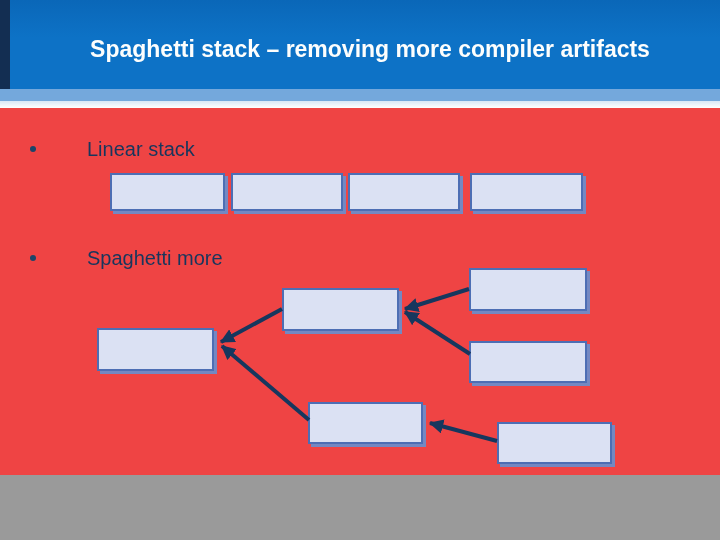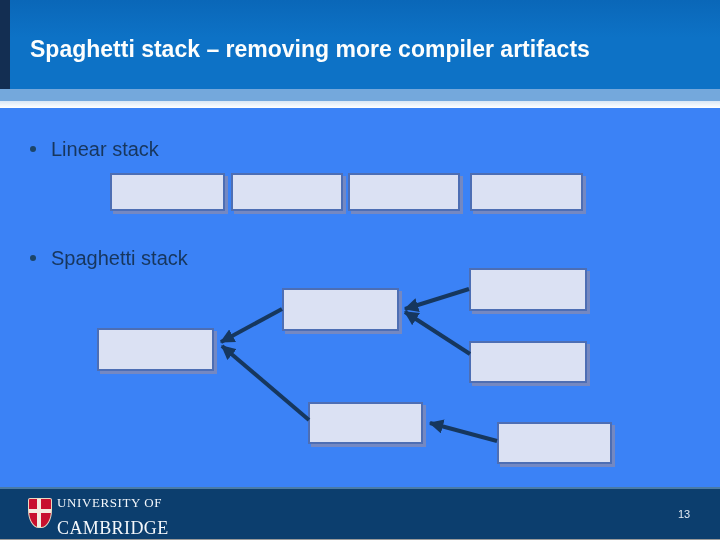--- a/index.html
+++ b/index.html
@@ -1,34 +1,34 @@
 <!DOCTYPE html>
 <html><head>
 <meta charset="utf-8">
 <style>
   html,body{margin:0;padding:0;background:#9a9a9a;}
   #slide{
-    position:relative;width:720px;height:539px;background:#3b82f6;
-    overflow:hidden;font-family:"Liberation Sans",sans-serif;
+    position:relative;width:720px;height:475px;background:#ef4444;
+    overflow:hidden;font-family:"Liberation Sans",sans-serif;text-align:center;
     --header-blue:#0d72c6;--stripe-navy:#132e52;--light-strip:#74a8dc;
     --fade-strip:#d9e7f6;--footer-navy:#0c3e6e;--footer-line:#4a7ba6;
     --gold:#c5a35b;--box-fill:#dbe1f3;--box-border:#4d6eb4;--box-shadow:#7488c2;
     --arrow:#16375e;--text-navy:#17365d;--shield-red:#c8102e;
   }
   
   #header-band{position:absolute;left:0;top:0;width:720px;height:89px;
     background:linear-gradient(180deg,#0a67b8 0%,var(--header-blue) 42%,var(--header-blue) 100%);}
   #header-stripe{position:absolute;left:0;top:0;width:10px;height:89px;background:var(--stripe-navy);}
   #slide-title{position:absolute;left:30px;top:36px;width:680px;
     color:#fdfefd;font-size:23px;font-weight:bold;letter-spacing:0px;white-space:nowrap;}
   #light-strip{position:absolute;left:0;top:89px;width:720px;height:12px;background:var(--light-strip);}
   #fade-strip{position:absolute;left:0;top:101px;width:720px;height:7px;
     background:linear-gradient(180deg,var(--fade-strip),#ffffff);}
   
-  .bullet-line{position:absolute;left:30px;display:flex;align-items:center;color:var(--text-navy);}
+  .bullet-line{position:absolute;left:30px;display:flex;align-items:center;color:var(--text-navy);gap:36px;}
   .bullet-dot{width:6px;height:6px;border-radius:50%;background:#1c4569;margin-right:15px;flex:0 0 auto;}
   .bullet-label{font-size:20px;line-height:24px;}
   #bullet-linear{top:137px;}
   #bullet-spaghetti{top:246px;}
   
   .frame-box{position:absolute;box-sizing:border-box;background:var(--box-fill);
     border:2px solid var(--box-border);box-shadow:3px 3px 0 var(--box-shadow);}
   #arrow-svg{position:absolute;left:0;top:0;width:720px;height:540px;pointer-events:none;}
   
   #footer-band{position:absolute;left:0;top:487px;width:720px;height:53px;
@@ -58,21 +58,21 @@
   <div id="light-strip"></div>
   <div id="fade-strip"></div>
 
   <div class="bullet-line" id="bullet-linear">
     <span class="bullet-dot"></span>
     <span class="bullet-label">Linear stack</span>
   </div>
 
   <div class="bullet-line" id="bullet-spaghetti">
     <span class="bullet-dot"></span>
-    <span class="bullet-label">Spaghetti stack</span>
+    <span class="bullet-label">Spaghetti more</span>
   </div>
 
   <div id="diagram-layer">
       <div class="frame-box" style="left: 110px; top: 173px; width: 115px; height: 38px;"></div>
       <div class="frame-box" style="left: 231px; top: 173px; width: 112px; height: 38px;"></div>
       <div class="frame-box" style="left: 348px; top: 173px; width: 112px; height: 38px;"></div>
       <div class="frame-box" style="left: 470px; top: 173px; width: 113px; height: 38px;"></div>
       <div class="frame-box" style="left: 97px; top: 328px; width: 117px; height: 43px;"></div>
       <div class="frame-box" style="left: 282px; top: 288px; width: 117px; height: 43px;"></div>
       <div class="frame-box" style="left: 469px; top: 268px; width: 118px; height: 43px;"></div>

